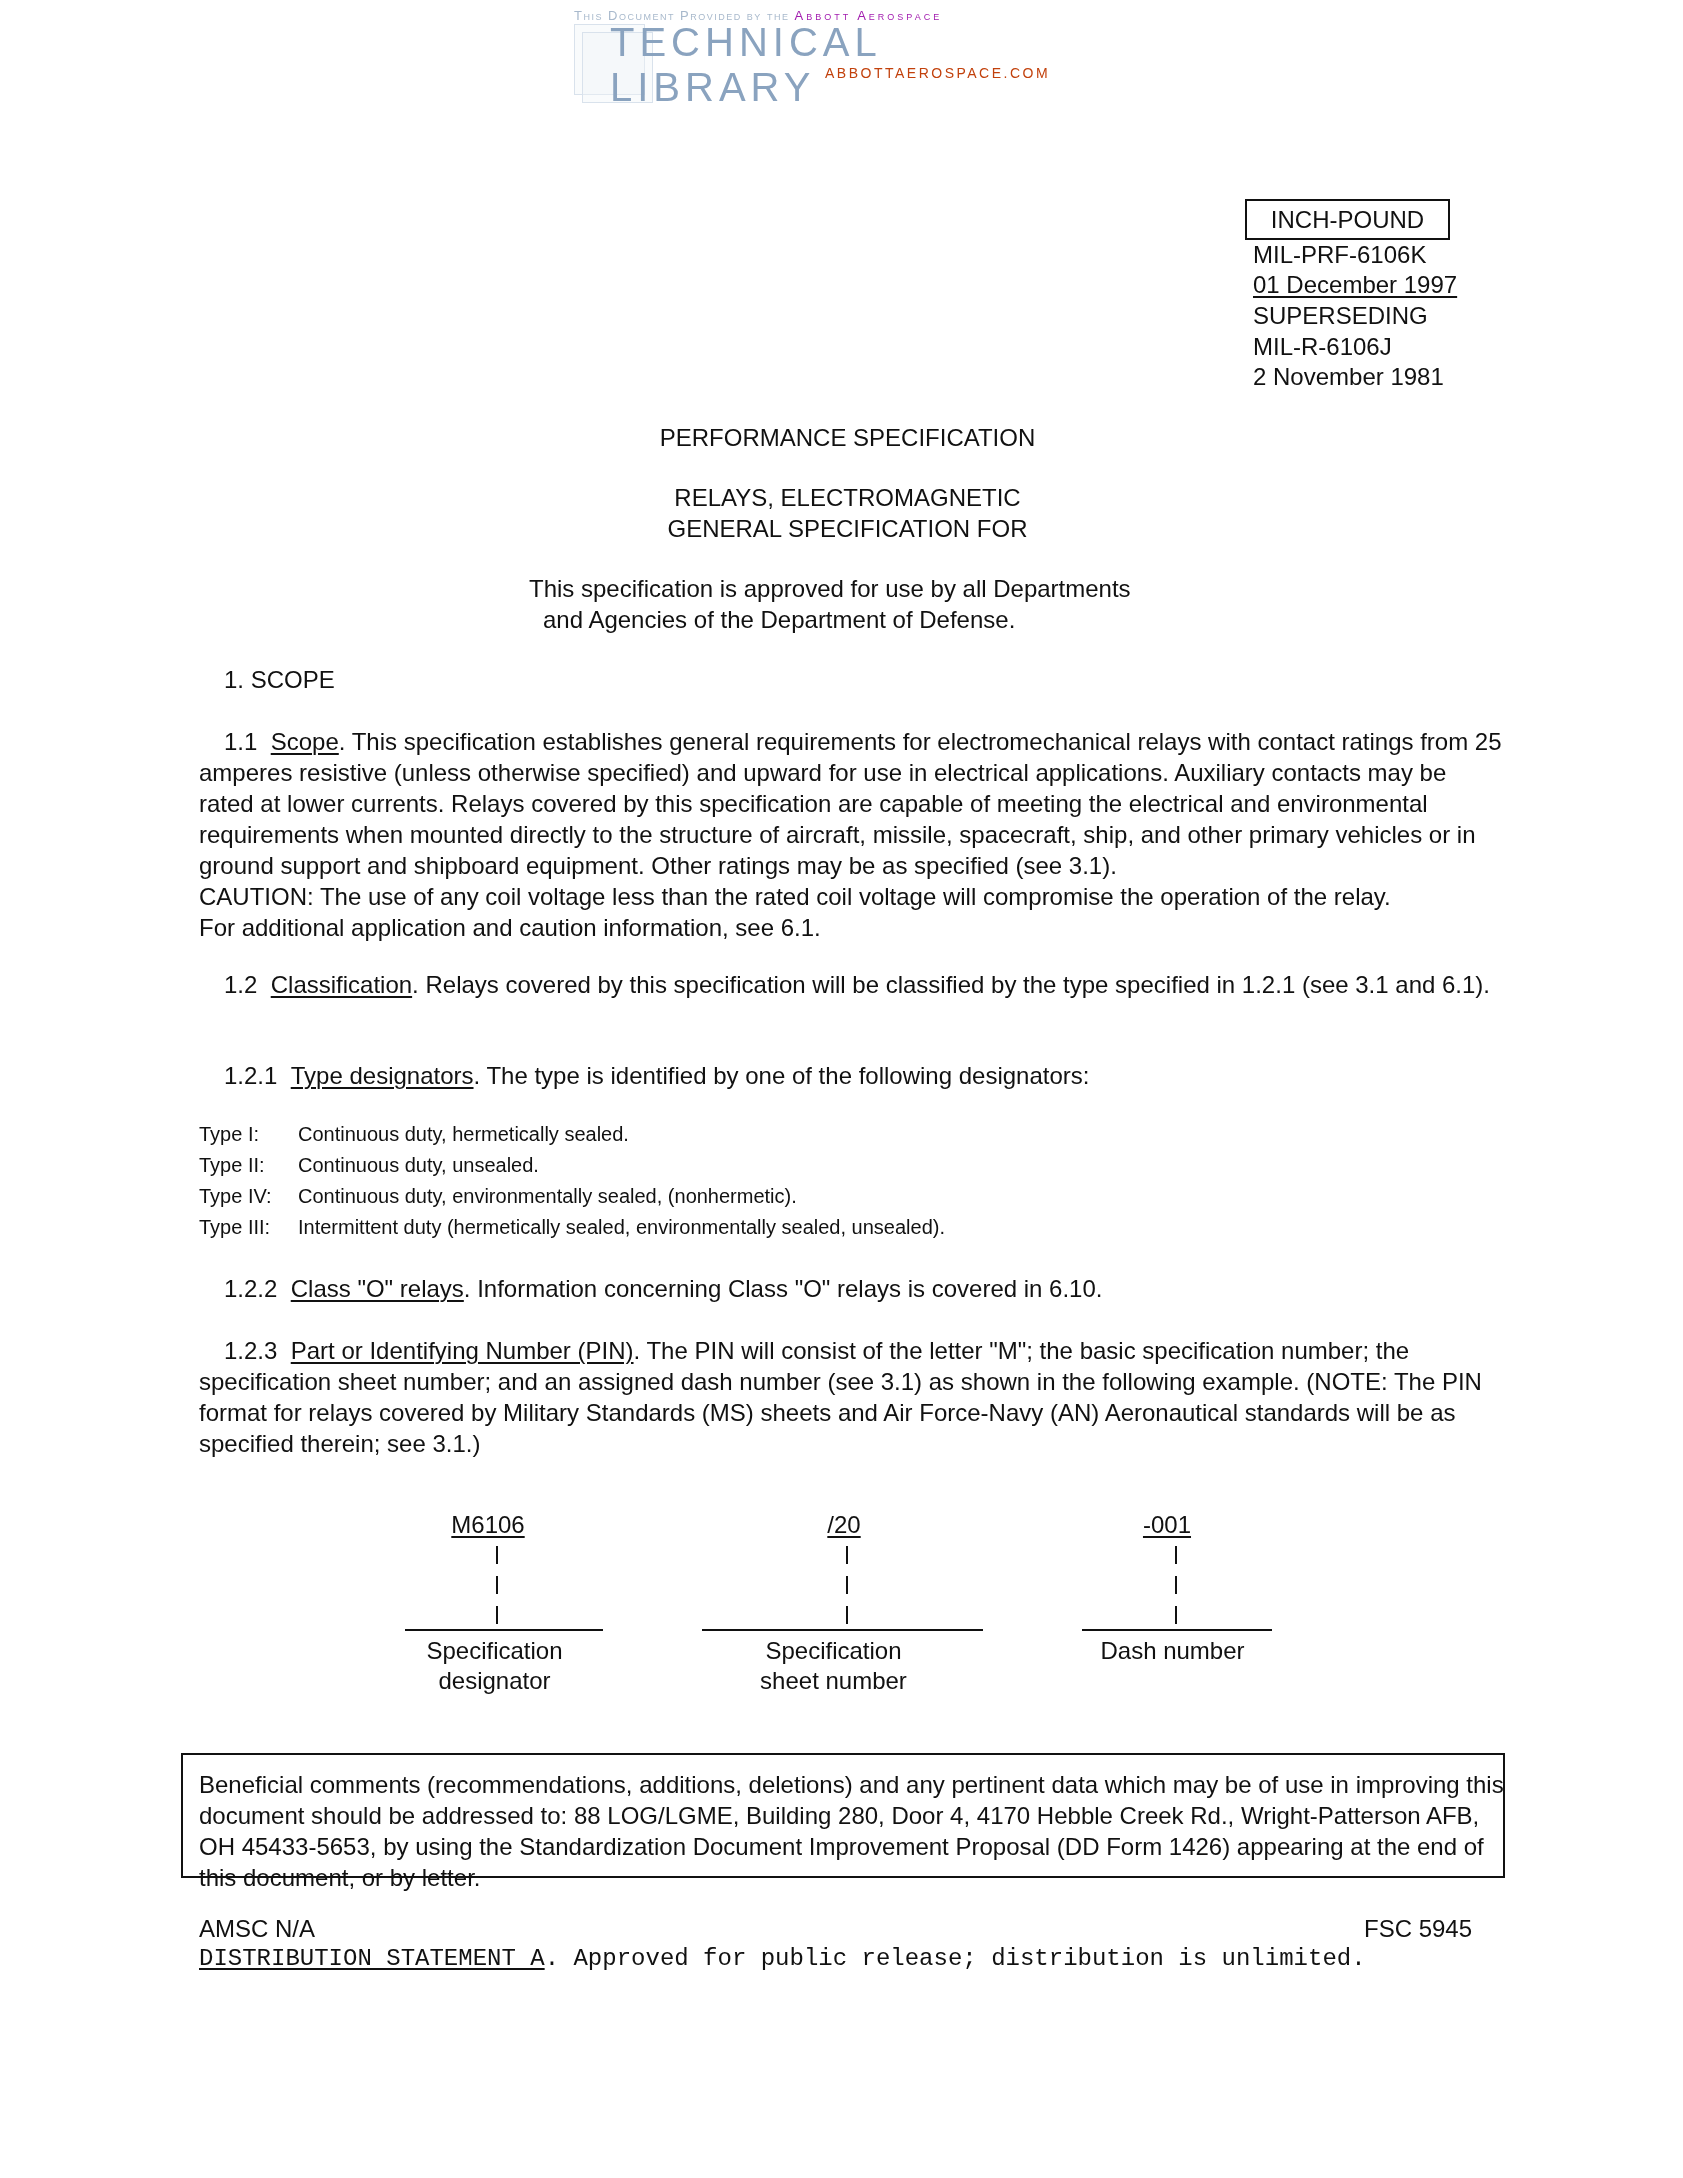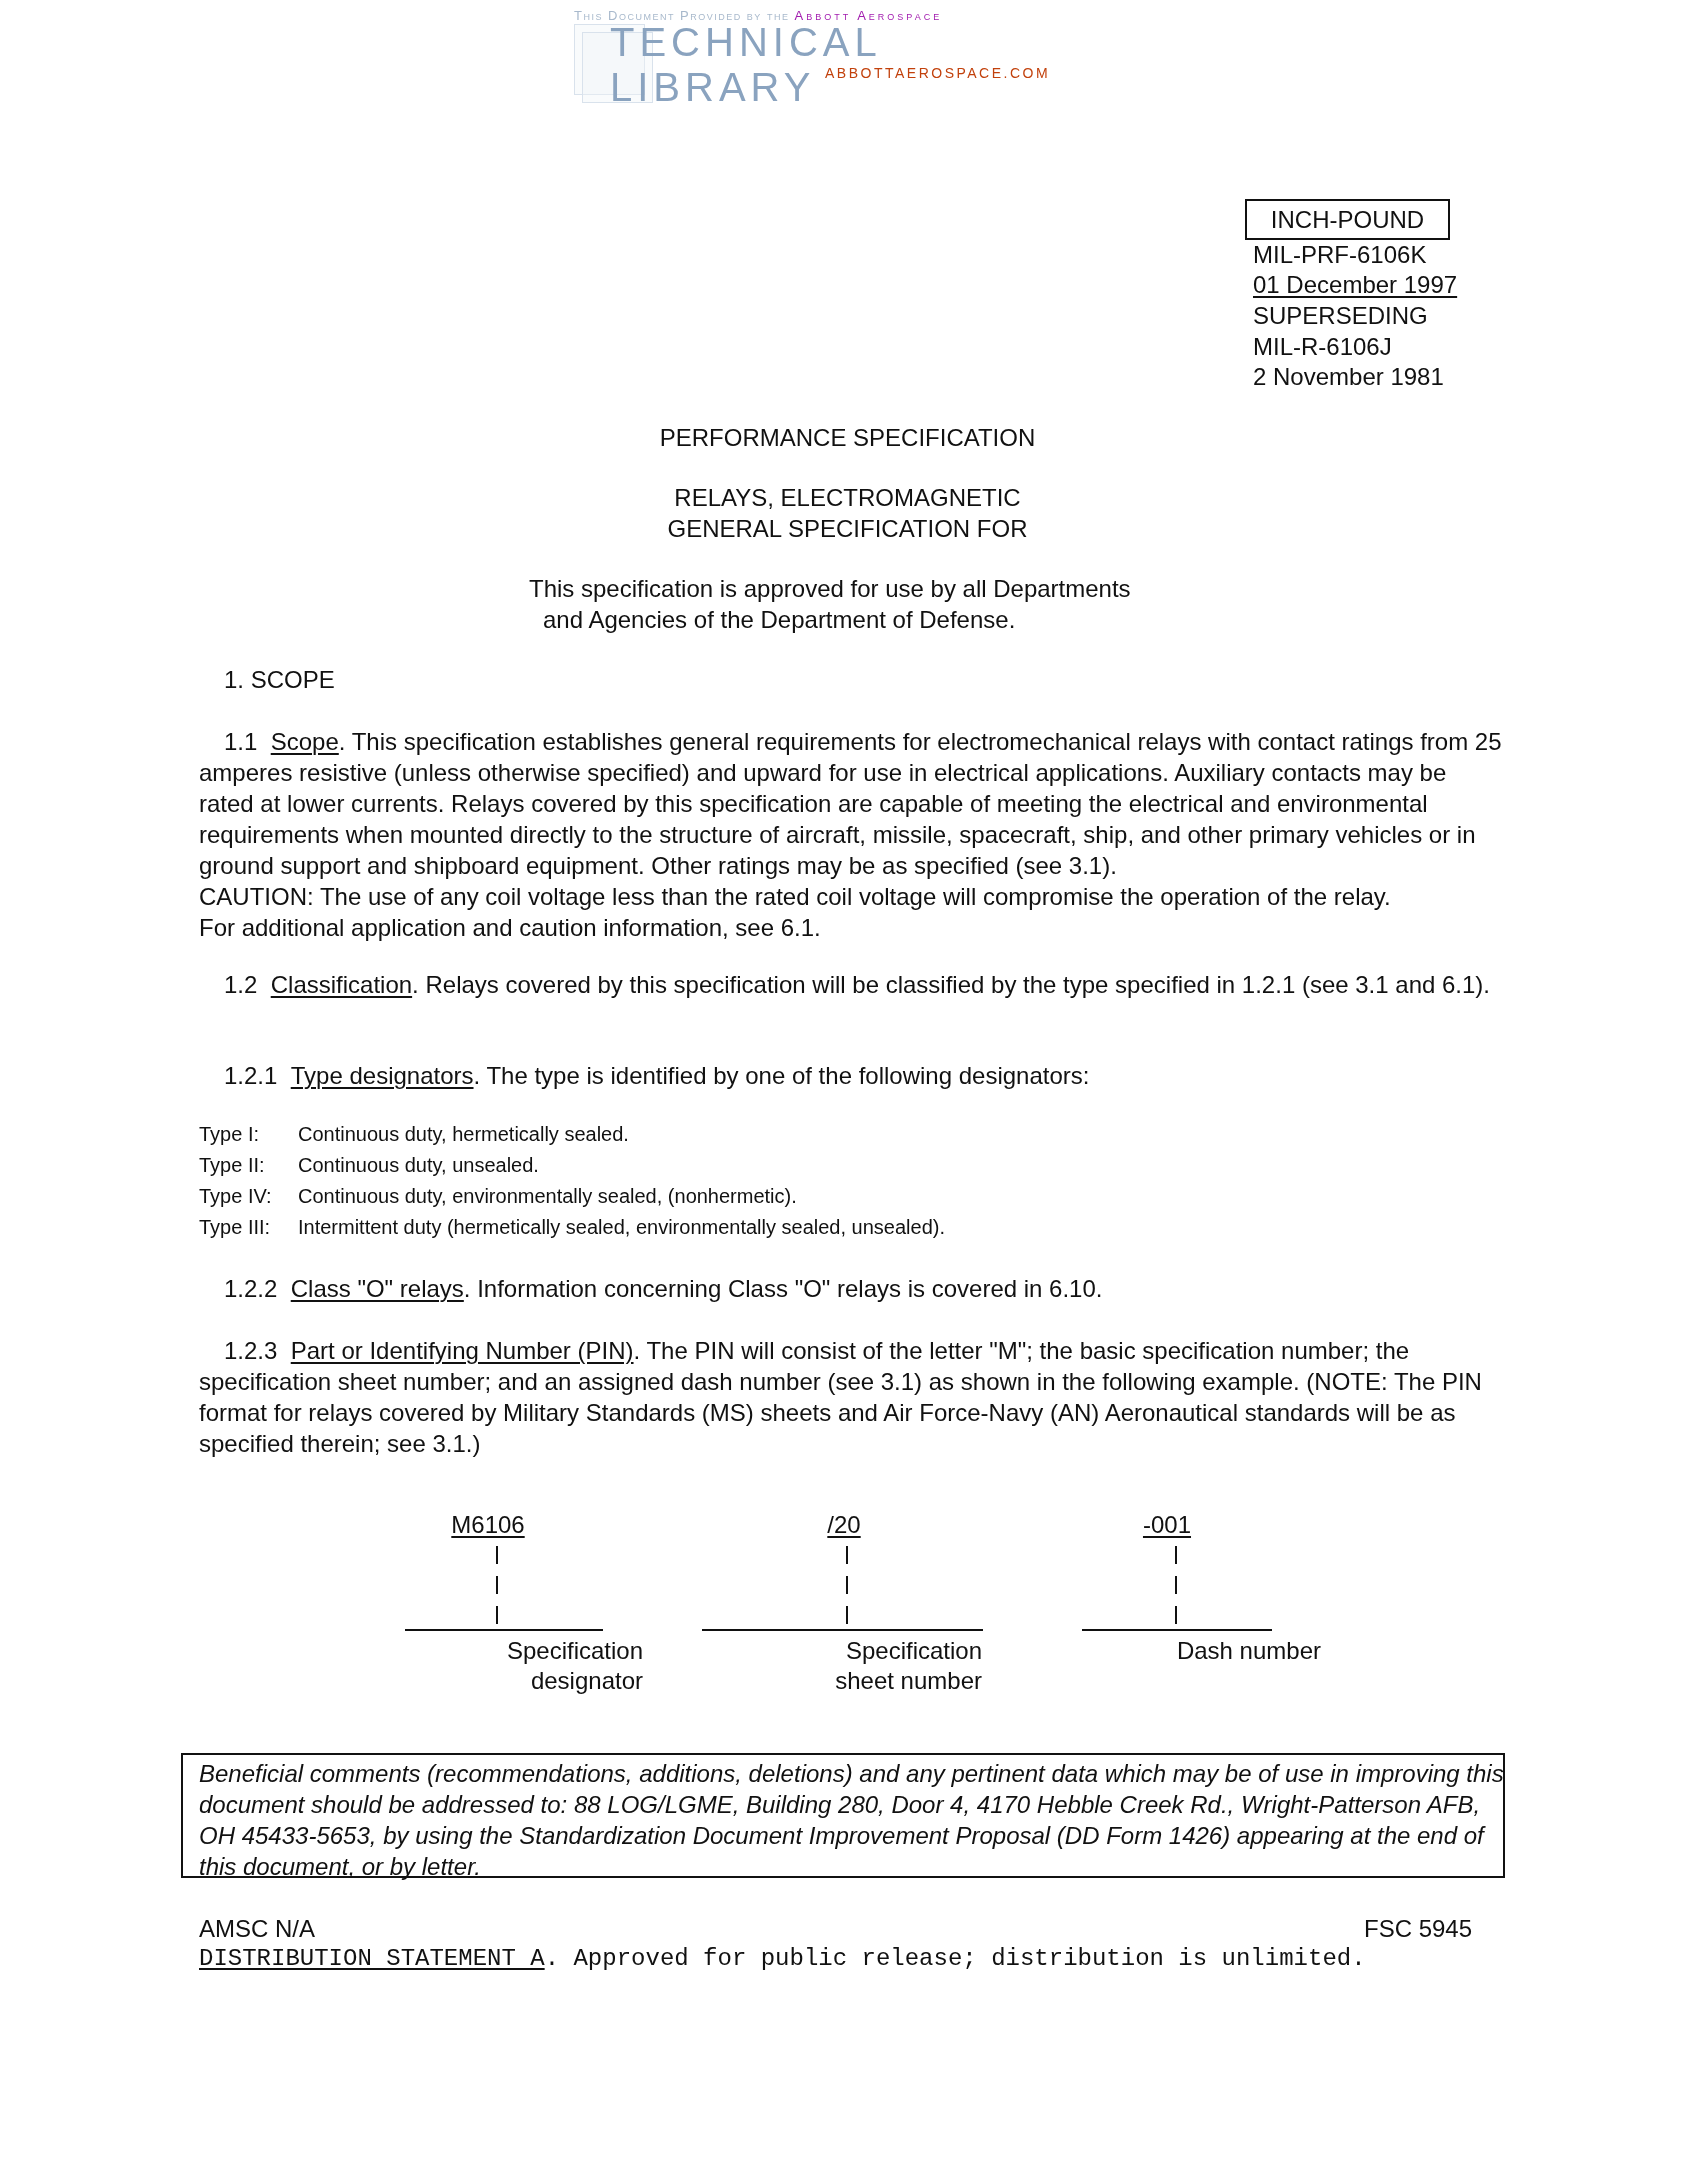--- a/index.html
+++ b/index.html
@@ -25,24 +25,24 @@
 
   .body-p { position: absolute; left: 199px; width: 1307px; font-size: 24px; line-height: 31px; white-space: normal; }
 
   .types { position: absolute; left: 199px; top: 1119px; font-size: 20px; line-height: 31px; }
   .type-row { display: flex; }
   .type-lbl { width: 99px; }
 
   .pin-code { position: absolute; font-size: 24px; line-height: 31px; text-align: center; width: 198px; }
   .pin-bar { position: absolute; width: 2px; height: 18px; background: #111; }
   .pin-line { position: absolute; height: 2px; background: #111; }
-  .pin-lbl { position: absolute; font-size: 24px; line-height: 31px; text-align: right; width: 297px; }
+  .pin-lbl { position: absolute; font-size: 24px; line-height: 31px; text-align: center; width: 297px; }
 
   .cbox { position: absolute; left: 181px; top: 1753px; width: 1320px; height: 121px; border: 2px solid #111; }
-  .cbox-text { position: absolute; left: 16px; top: 3px; width: 1307px; font-size: 24px; line-height: 31px; font-style: italic; }
+  .cbox-text { position: absolute; left: 16px; top: 14px; width: 1307px; font-size: 24px; line-height: 31px; }
 </style>
 </head>
 <body>
 
 <div class="wm">
   <div class="wm-page" style="left:4px;top:20px;width:69px;height:69px;"></div>
   <div class="wm-page" style="left:12px;top:28px;width:69px;height:69px;"></div>
   <div class="wm-top">
     <span>This Document Provided by the</span>
     <span class="brand">Abbott Aerospace</span>

